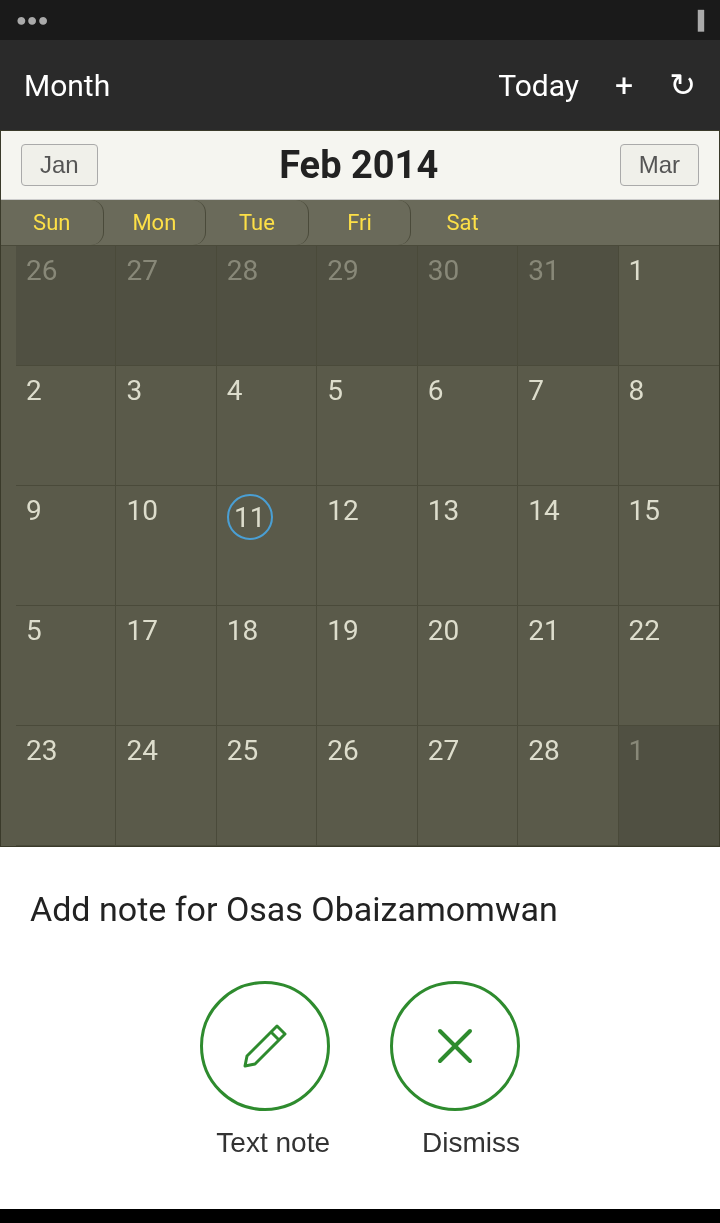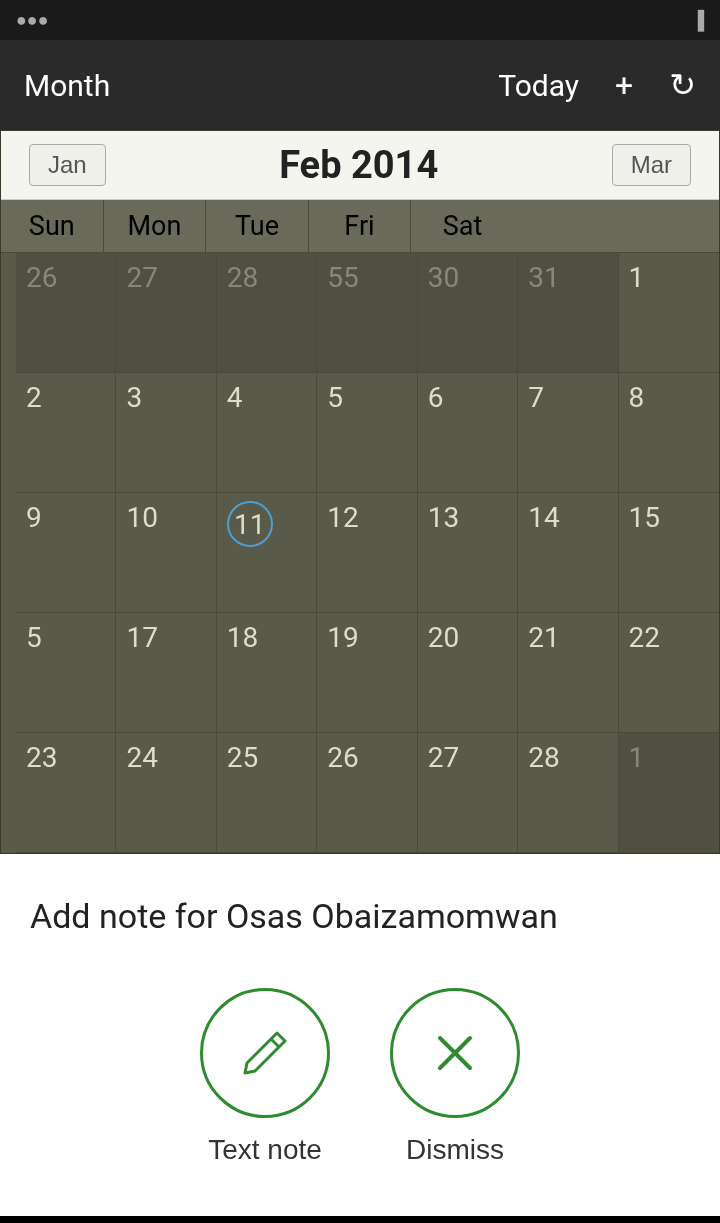--- a/index.html
+++ b/index.html
@@ -58,21 +58,21 @@
       width: 720px;
       background: #5a5a4a;
       border: 1px solid #3a3a2a;
     }
 
     
     .month-nav {
       display: flex;
       align-items: center;
       justify-content: space-between;
-      padding: 12px 28px;
+      padding: 12px 20px;
       background: #f5f5f0;
       border-bottom: 1px solid #ccc;
     }
     .month-nav-btn {
       color: #555;
       font-size: 24px;
       padding: 6px 18px;
       border: 1px solid #aaa;
       background: #f0f0ea;
       cursor: pointer;
@@ -91,24 +91,25 @@
     
     .day-headers {
       display: grid;
       grid-template-columns: repeat(7, 1fr);
       background: #6a6a5a;
       border-bottom: 1px solid #4a4a3a;
     }
     .day-header {
       text-align: center;
       padding: 10px 0;
-      color: #000000;
-      font-size: 27px;
+      color: #fde047;
+      font-size: 22px;
       font-weight: 400;
       border-right: 1px solid #4a4a3a;
+      border-radius: 13px;
     }
     .day-header:last-child { border-right: none; }
 
     
     .calendar-grid {
       display: grid;
       grid-template-columns: repeat(7, 1fr);
       padding-left: 15px;
     }
     .cal-cell {
@@ -156,21 +157,21 @@
     }
     .bottom-actions {
       display: flex;
       justify-content: center;
       gap: 60px;
       align-items: flex-start;
     }
     .action-btn {
       display: flex;
       flex-direction: column;
-      align-items: center;
+      align-items: flex-end;
       gap: 16px;
       cursor: pointer;
       background: none;
       border: none;
     }
     .action-circle {
       width: 130px;
       height: 130px;
       border-radius: 50%;
       border: 3px solid #2e8b2e;
@@ -224,21 +225,21 @@
     <div class="day-header">Mon</div>
     <div class="day-header">Tue</div>
     <div class="day-header">Fri</div>
     <div class="day-header">Sat</div>
   </div>
 
   <div class="calendar-grid" id="calendar-grid">
   <div class="cal-cell other-month"><span class="cal-date">26</span></div>
       <div class="cal-cell other-month"><span class="cal-date">27</span></div>
       <div class="cal-cell other-month"><span class="cal-date">28</span></div>
-      <div class="cal-cell other-month"><span class="cal-date">55</span></div>
+      <div class="cal-cell other-month"><span class="cal-date">29</span></div>
       <div class="cal-cell other-month"><span class="cal-date">30</span></div>
       <div class="cal-cell other-month"><span class="cal-date">31</span></div>
       <div class="cal-cell" style="border-right: none;"><span class="cal-date">1</span></div>
       <div class="cal-cell"><span class="cal-date">2</span></div>
       <div class="cal-cell"><span class="cal-date">3</span></div>
       <div class="cal-cell"><span class="cal-date">4</span></div>
       <div class="cal-cell"><span class="cal-date">5</span></div>
       <div class="cal-cell"><span class="cal-date">6</span></div>
       <div class="cal-cell"><span class="cal-date">7</span></div>
       <div class="cal-cell" style="border-right: none;"><span class="cal-date">8</span></div>

